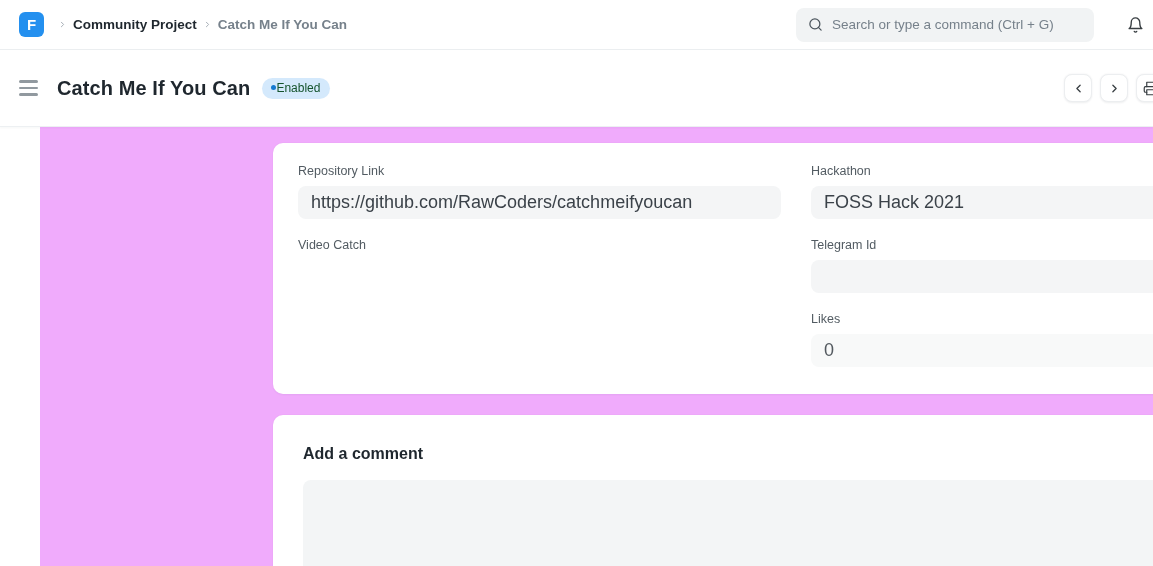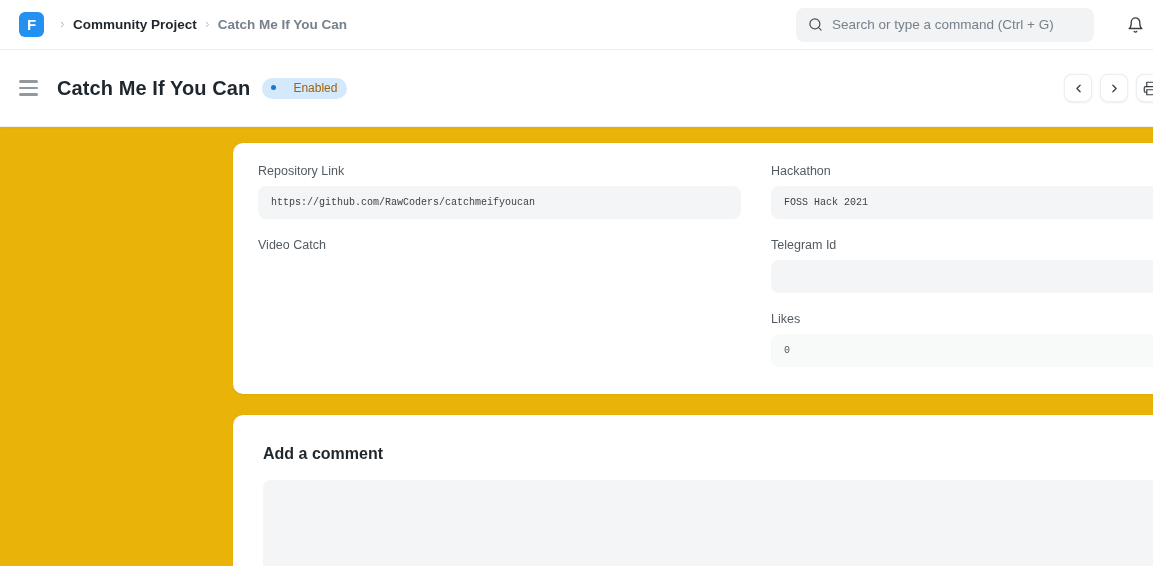--- a/index.html
+++ b/index.html
@@ -37,48 +37,48 @@
   
   .page-head {
     height:77px; background:#fff; border-bottom:1px solid #edf0f2;
     box-shadow:0 1px 2px rgba(25,39,52,0.04);
     display:flex; align-items:center; padding-left:19px; position:relative; z-index:4;
   }
   .burger { width:19px; display:flex; flex-direction:column; gap:4px; cursor:pointer; }
   .burger span { display:block; height:2.4px; background:#91999f; border-radius:2px; }
   .page-title { font-size:20px; font-weight:bold; color:#1f272e; margin-left:19px; letter-spacing:.1px; }
   .status-badge {
-    margin-left:12px; background:#d4e9fc; color:#a16207; font-size:12px;
-    border-radius:999px; padding:4px 10px 5px 9px; display:flex; align-items:center; gap:17px;
+    margin-left:12px; background:#d4e9fc; color:#14532d; font-size:12px;
+    border-radius:999px; padding:4px 10px 5px 9px; display:flex; align-items:center; gap:0;
     line-height:1;
     justify-content:center;
   }
   .status-badge .dot { width:5px; height:5px; border-radius:50%; background:#1579d0; display:inline-block; }
   .head-actions { margin-left:auto; display:flex; gap:8px; margin-right:-11px; }
   .icon-btn {
     width:28px; height:28px; border-radius:8px; background:#fff;
     border:1px solid #eceef0; box-shadow:0 0.5px 2px rgba(25,39,52,0.08);
     display:flex; align-items:center; justify-content:center; cursor:pointer; flex:0 0 auto;
   }
 
   
-  .page-body { background:#eab308; height:439px; padding:16px 0 0 233px; overflow:hidden; }
+  .page-body { background:#f0abfc; height:439px; padding:16px 0 0 233px; overflow:hidden;margin-left:40px; }
   .card {
     background:#fff; border-radius:10px; box-shadow:0 0.5px 2px rgba(25,39,52,0.05);
     width:960px;
   }
   .form-card { padding:21px 25px 27px 25px; }
   .form-grid { display:grid; grid-template-columns:483px 397px; column-gap:30px; }
   .col { display:flex; flex-direction:column; }
   .field { margin-bottom:19px; }
   .field:last-child { margin-bottom:0; }
   .field-label { font-size:12.5px; color:#525b62; display:block; margin-bottom:8px; }
   .field-input {
     width:100%; height:33px; background:#f4f5f6; border:none; border-radius:8px;
-    padding:0 13px; font-size:10px; color:#3b4249; font-family:Liberation Mono, monospace; outline:none;
+    padding:0 13px; font-size:18px; color:#3b4249; font-family:Liberation Sans, sans-serif; outline:none;
   }
   .field-input.readonly { background:#f8f9f9; color:#53595f; }
 
   .comment-card { margin-top:21px; padding:30px 25px 0 30px; height:200px; }
   .comment-heading { font-size:16px; font-weight:bold; color:#1f272e; }
   .comment-box {
     margin-top:17px; background:#f3f5f6; border-radius:8px; height:120px; width:905px;
     border:none; outline:none; resize:none; font-family:inherit; font-size:13.5px; padding:10px 13px;
     color:#3b4249; display:block;
   }

